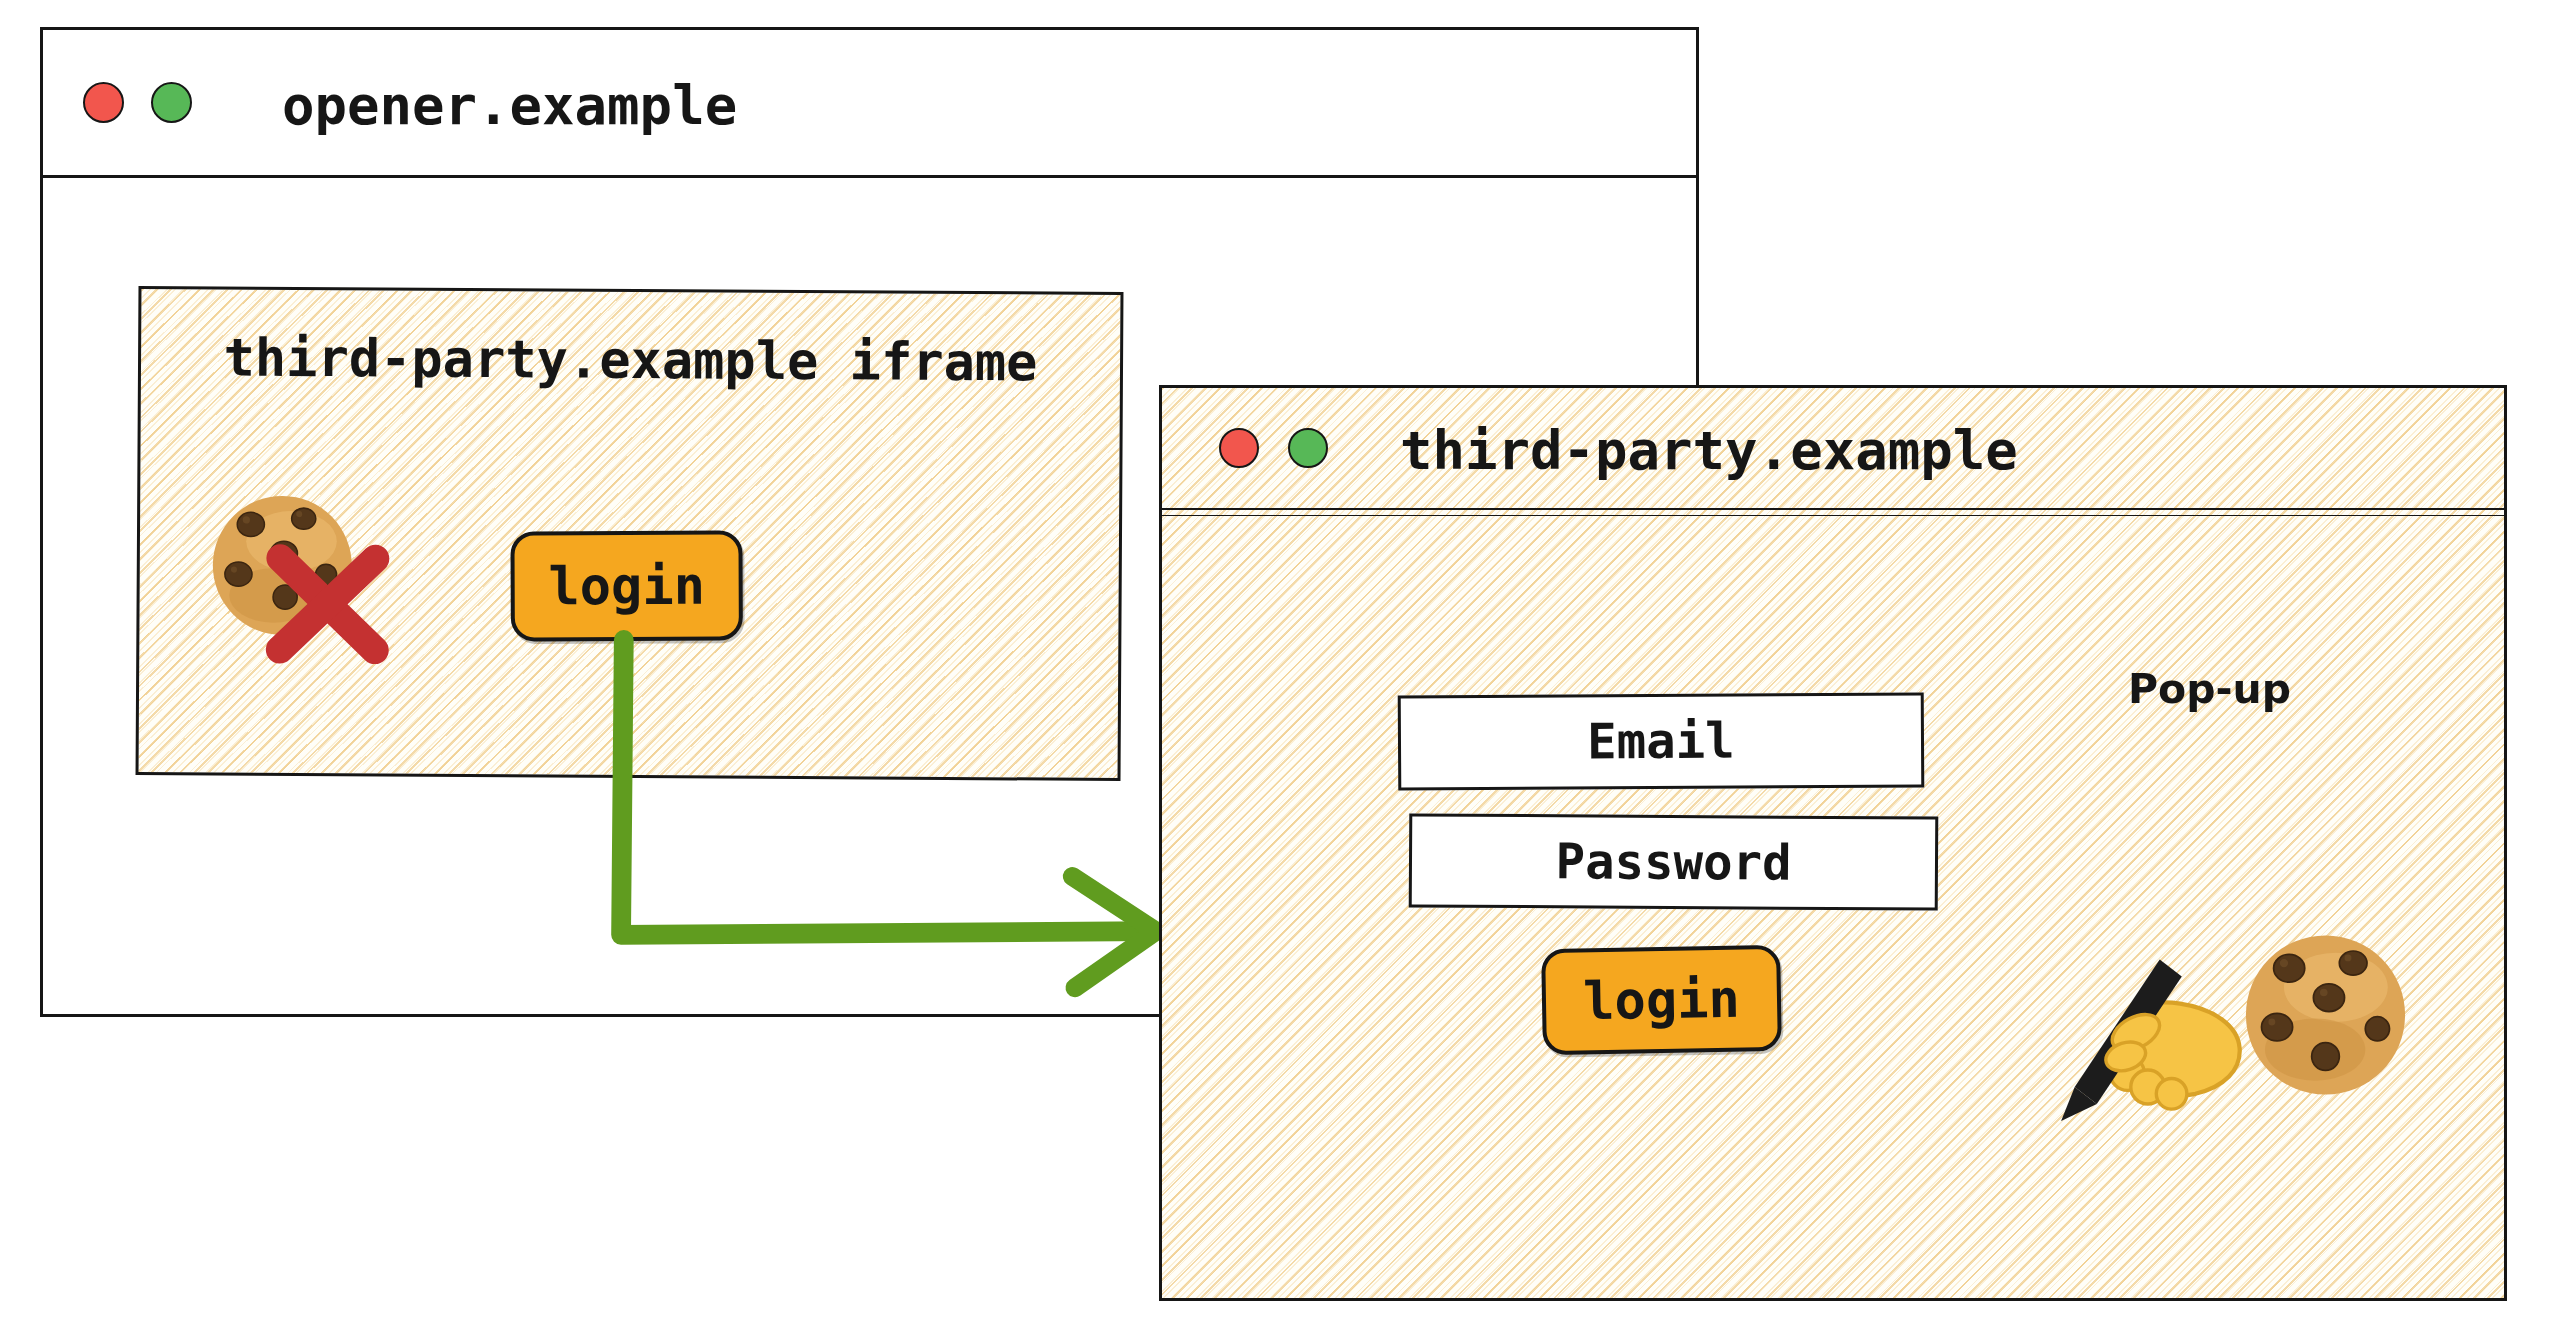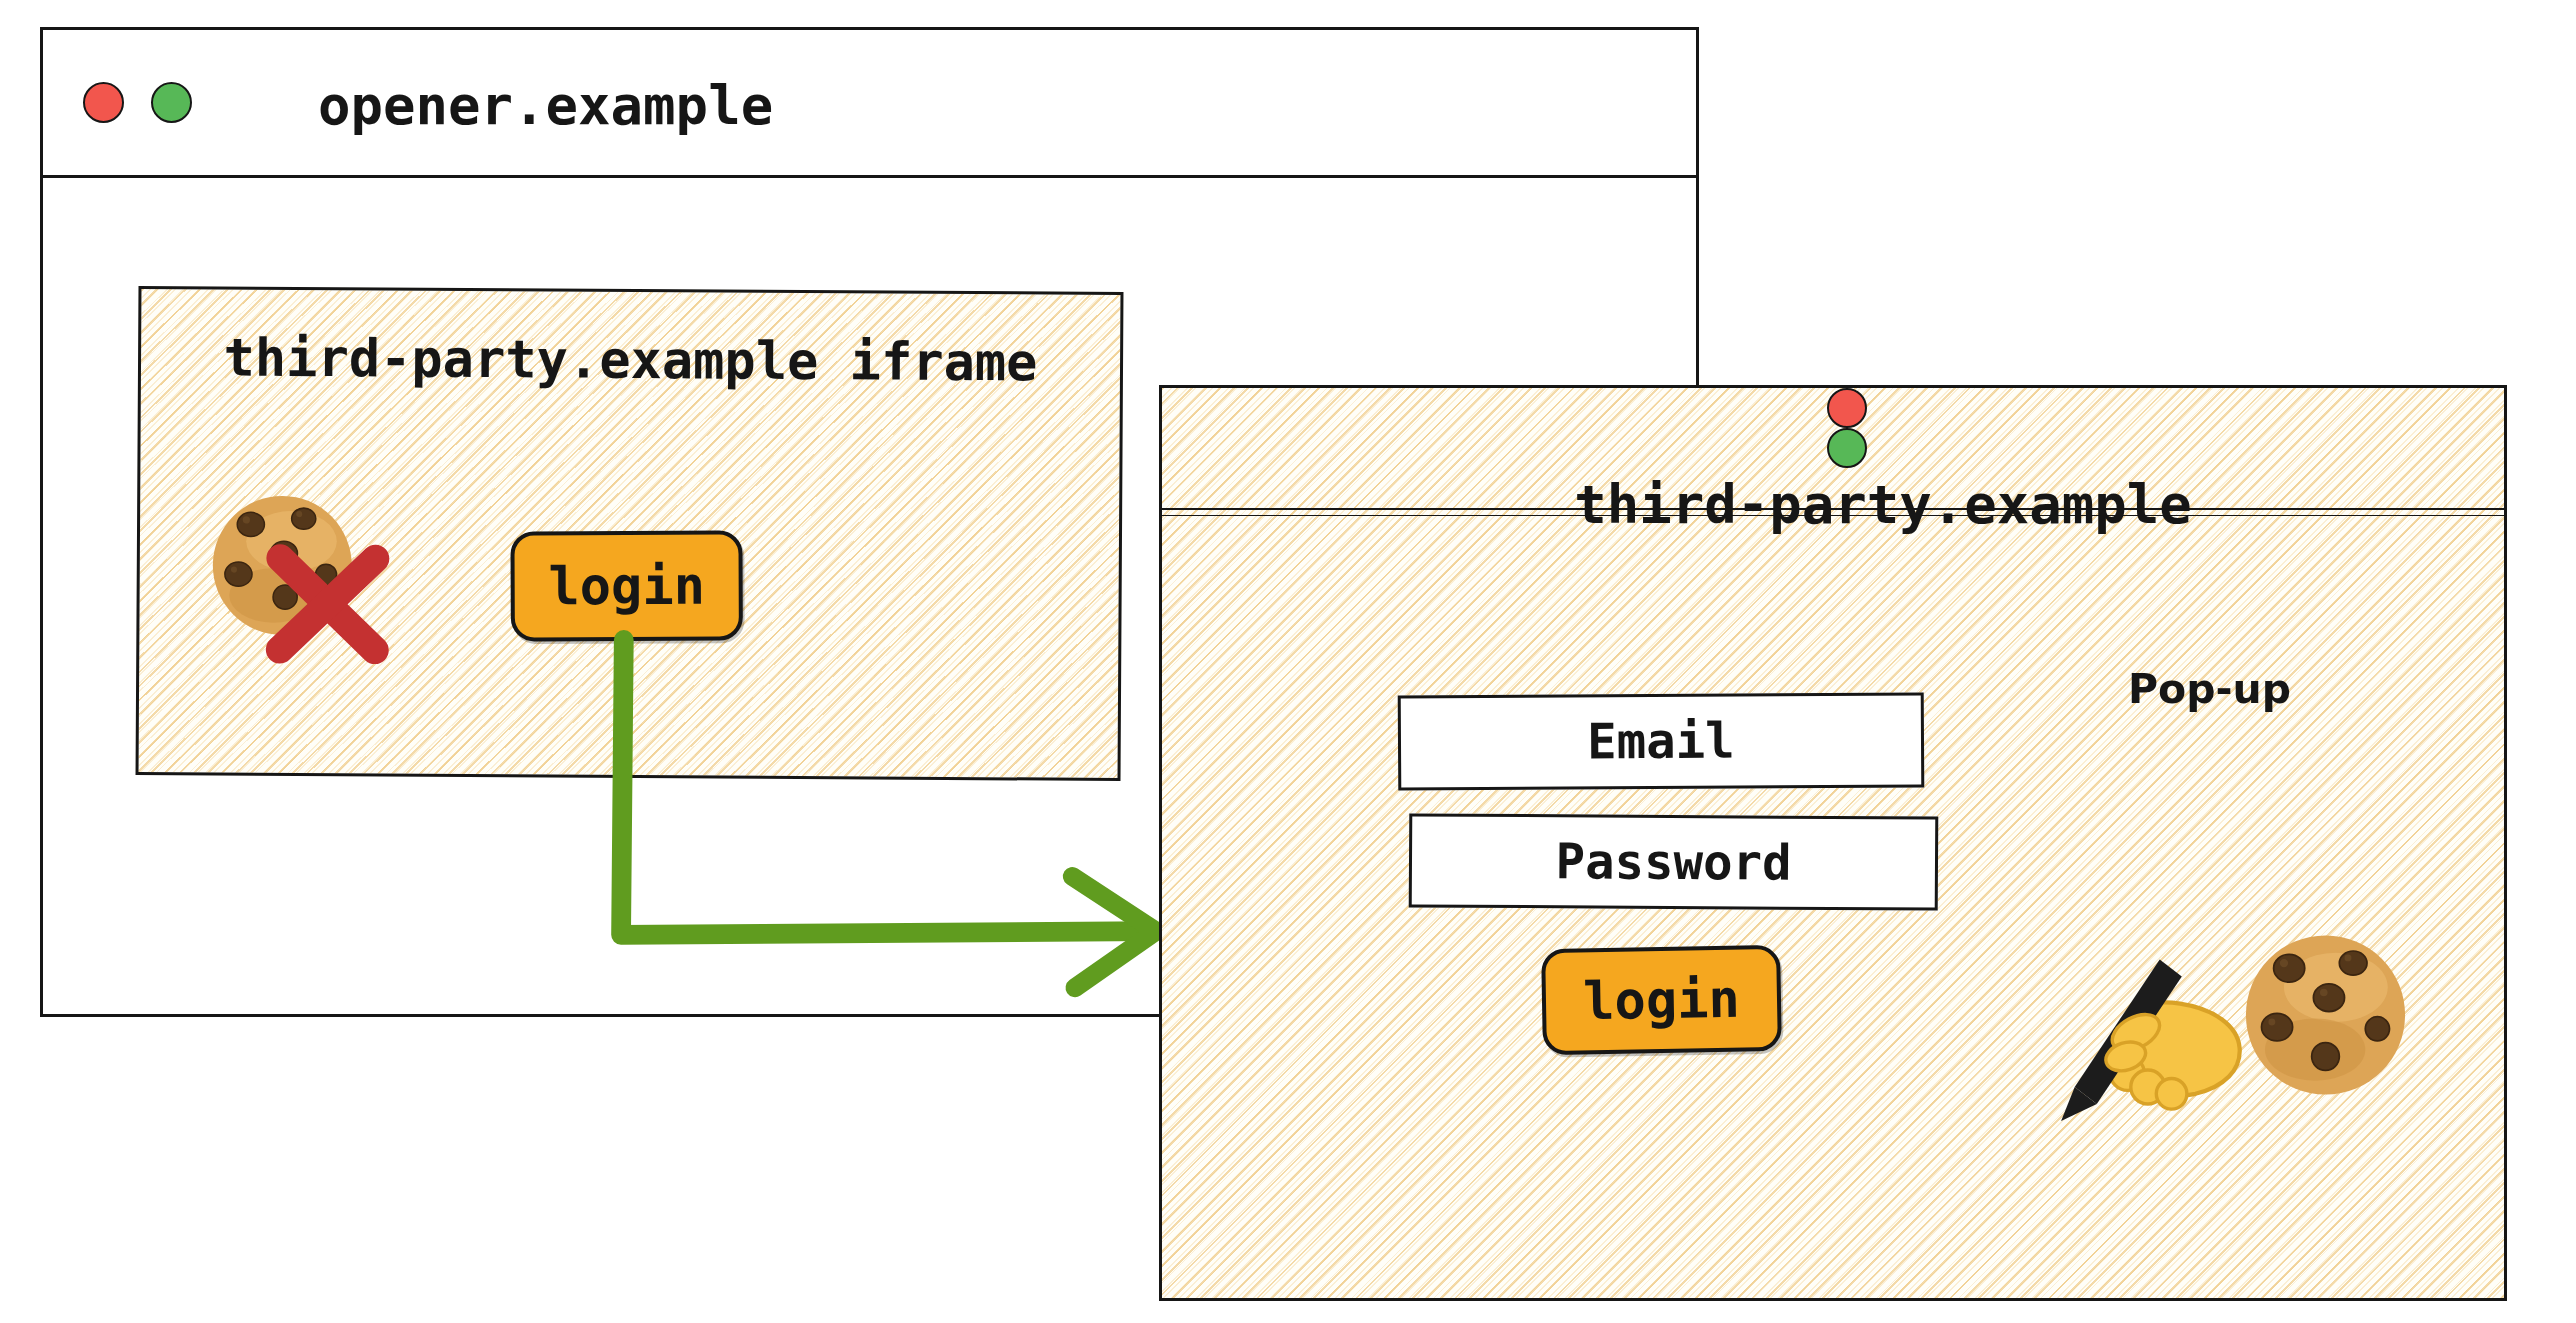--- a/index.html
+++ b/index.html
@@ -13,29 +13,29 @@
     background-color:#FFFEF8;
     background-image:
       repeating-linear-gradient(135deg, rgba(233,183,92,0.50) 0px, rgba(233,183,92,0.50) 2px, transparent 2px, transparent 10px),
       repeating-linear-gradient(135deg, rgba(240,199,120,0.28) 0px, rgba(240,199,120,0.28) 1.3px, transparent 1.3px, transparent 5.8px);
   }
   .window{position:absolute;border:3.6px solid #161616;box-sizing:border-box;}
   .opener{left:40px;top:27px;width:1659px;height:990px;background:#ffffff;z-index:1;}
   .popup{left:1159px;top:385px;width:1348px;height:916px;z-index:10;}
   .titlebar{display:flex;align-items:center;box-sizing:border-box;}
   .opener .titlebar{height:148px;border-bottom:3.6px solid #161616;padding-left:40px;}
-  .popup  .titlebar{height:120px;padding-left:57px;flex-direction:column;}
+  .popup  .titlebar{height:120px;padding-left:57px;}
   .popup .sep{height:4.5px;border-top:2.7px solid #161616;border-bottom:1.8px solid #161616;margin:0;}
   .light{border-radius:50%;border:2.7px solid #161616;box-sizing:border-box;flex:0 0 auto;}
   .opener .light{width:41px;height:41px;margin-right:27px;}
   .popup  .light{width:40px;height:40px;margin-right:29px;}
   .light.red{background:#F2564D;}
   .light.green{background:#57B857;}
   .win-title{font-weight:700;font-size:54px;letter-spacing:0px;white-space:nowrap;padding-top:5.4px;}
-  .opener .win-title{margin-left:99px;}
+  .opener .win-title{margin-left:63px;}
   .popup  .win-title{margin-left:43px;}
 
   .iframe-box{
     position:absolute;left:94px;top:259px;width:985px;height:489px;
     border:3.6px solid #161616;box-sizing:border-box;transform:rotate(0.35deg);
   }
   .iframe-label{display:block;text-align:center;margin-top:38px;font-size:52px;font-weight:700;white-space:nowrap;}
   .cookie{position:absolute;}
   .cookie.in-iframe{left:67px;top:200px;width:151px;height:151px;}
   .blocked-x{position:absolute;left:124px;top:253px;width:128px;height:122px;}

